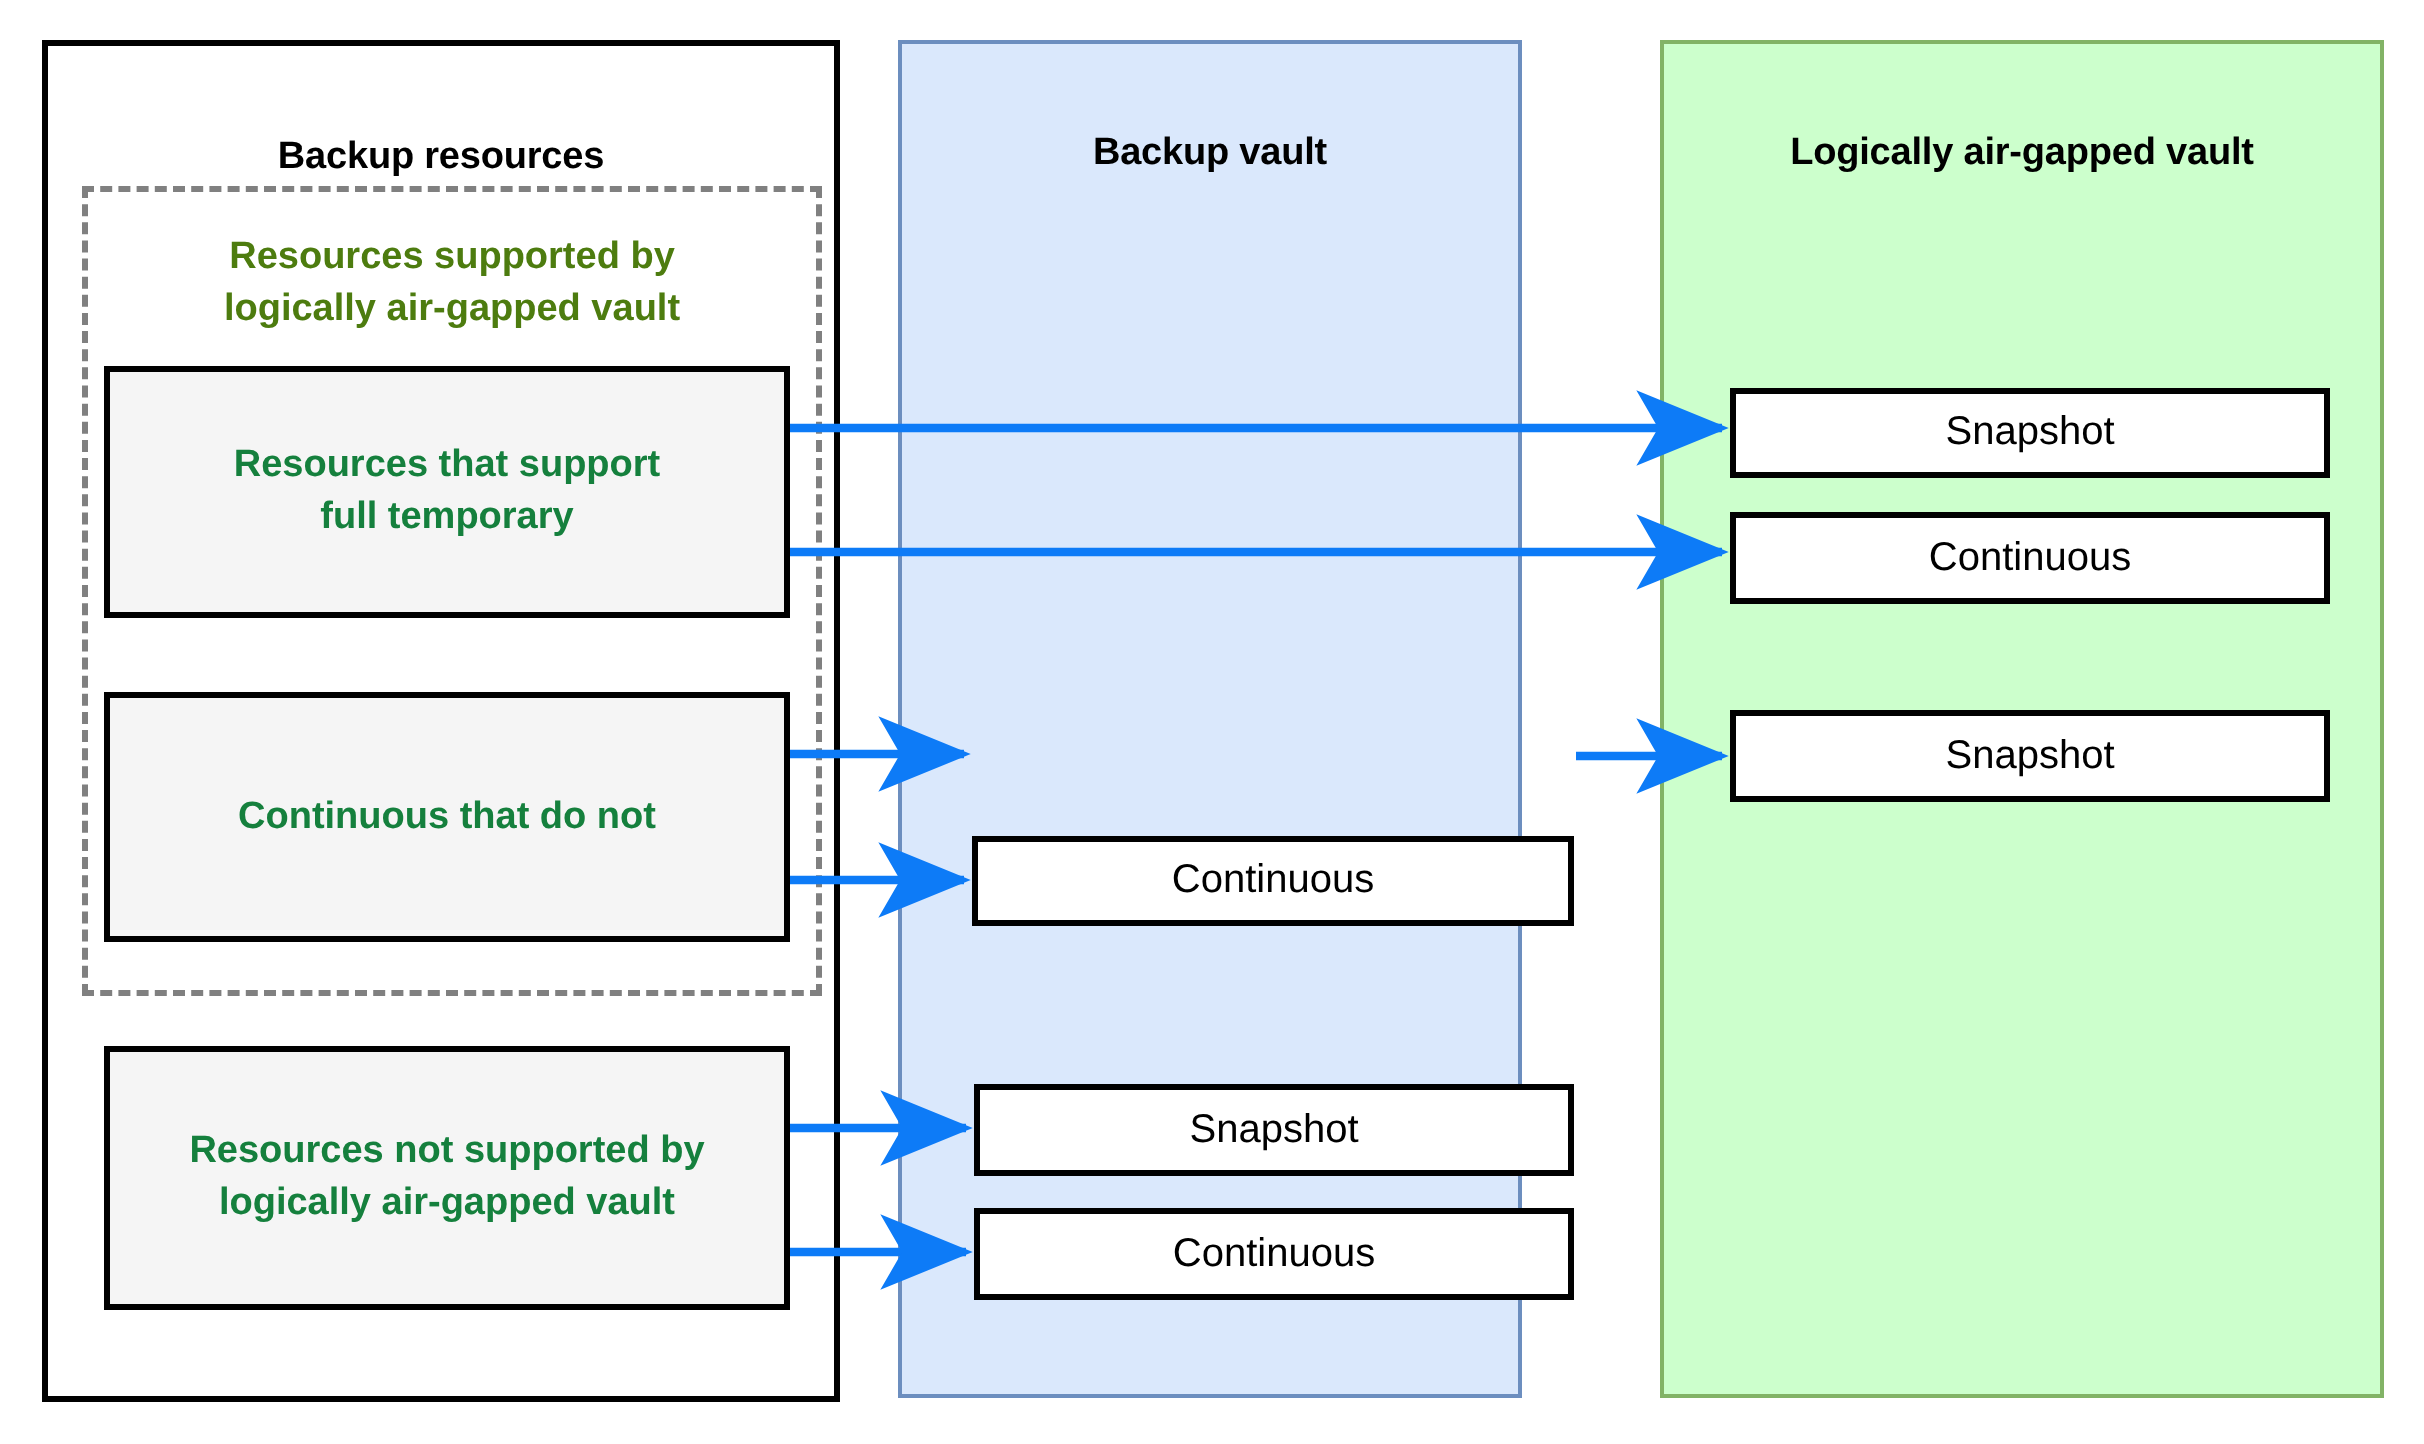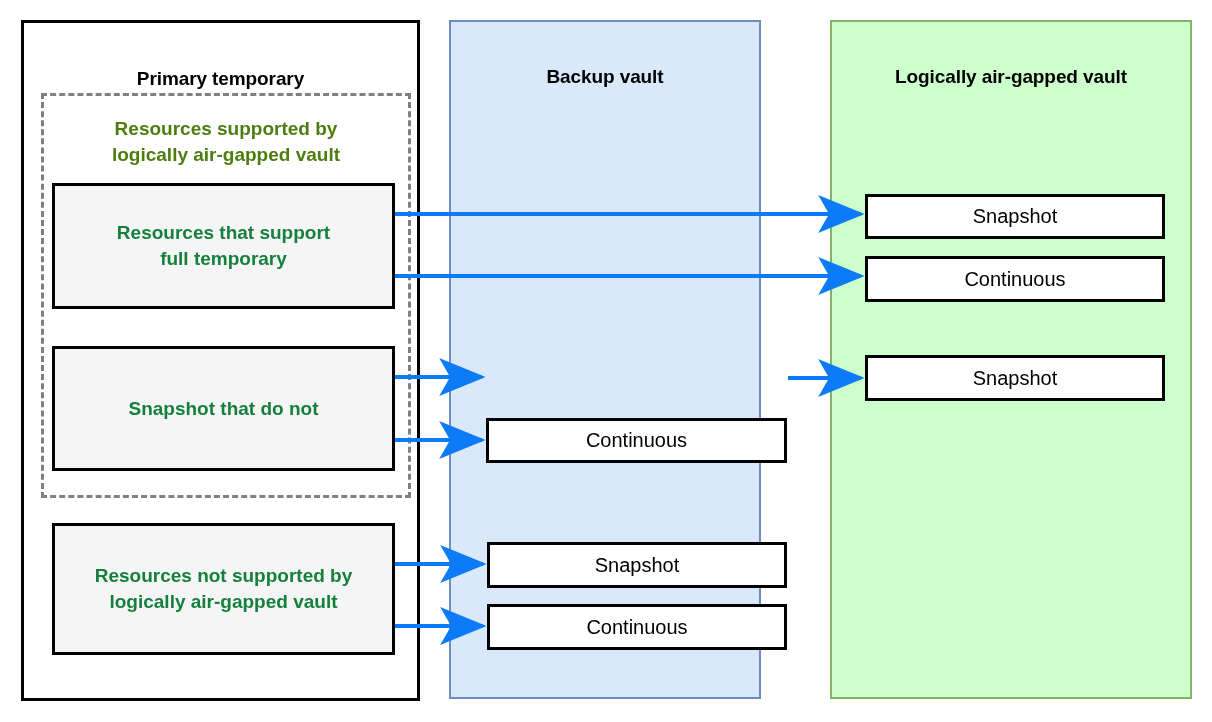--- a/index.html
+++ b/index.html
@@ -142,21 +142,21 @@
     height: 722px;
     pointer-events: none;
   }
 </style>
 </head>
 <body>
 
 <div id="canvas">
 
   <div class="panel panel-primary">
-    <div class="panel-title">Primary temporary</div>
+    <div class="panel-title">Backup resources</div>
   </div>
 
   <div class="panel panel-backup">
     <div class="panel-title">Backup vault</div>
   </div>
 
   <div class="panel panel-lag">
     <div class="panel-title">Logically air-gapped vault</div>
   </div>
 
@@ -169,21 +169,21 @@
 
   <div class="res-box res-box-1">
     <div>
       <span>Resources that support</span><br>
       <span>full temporary</span>
     </div>
   </div>
 
   <div class="res-box res-box-2">
     <div>
-      <span>Snapshot that do not</span><br>
+      <span>Continuous that do not</span><br>
     </div>
   </div>
 
   <div class="res-box res-box-3">
     <div>
       <span>Resources not supported by</span><br>
       <span>logically air-gapped vault</span>
     </div>
   </div>
 

